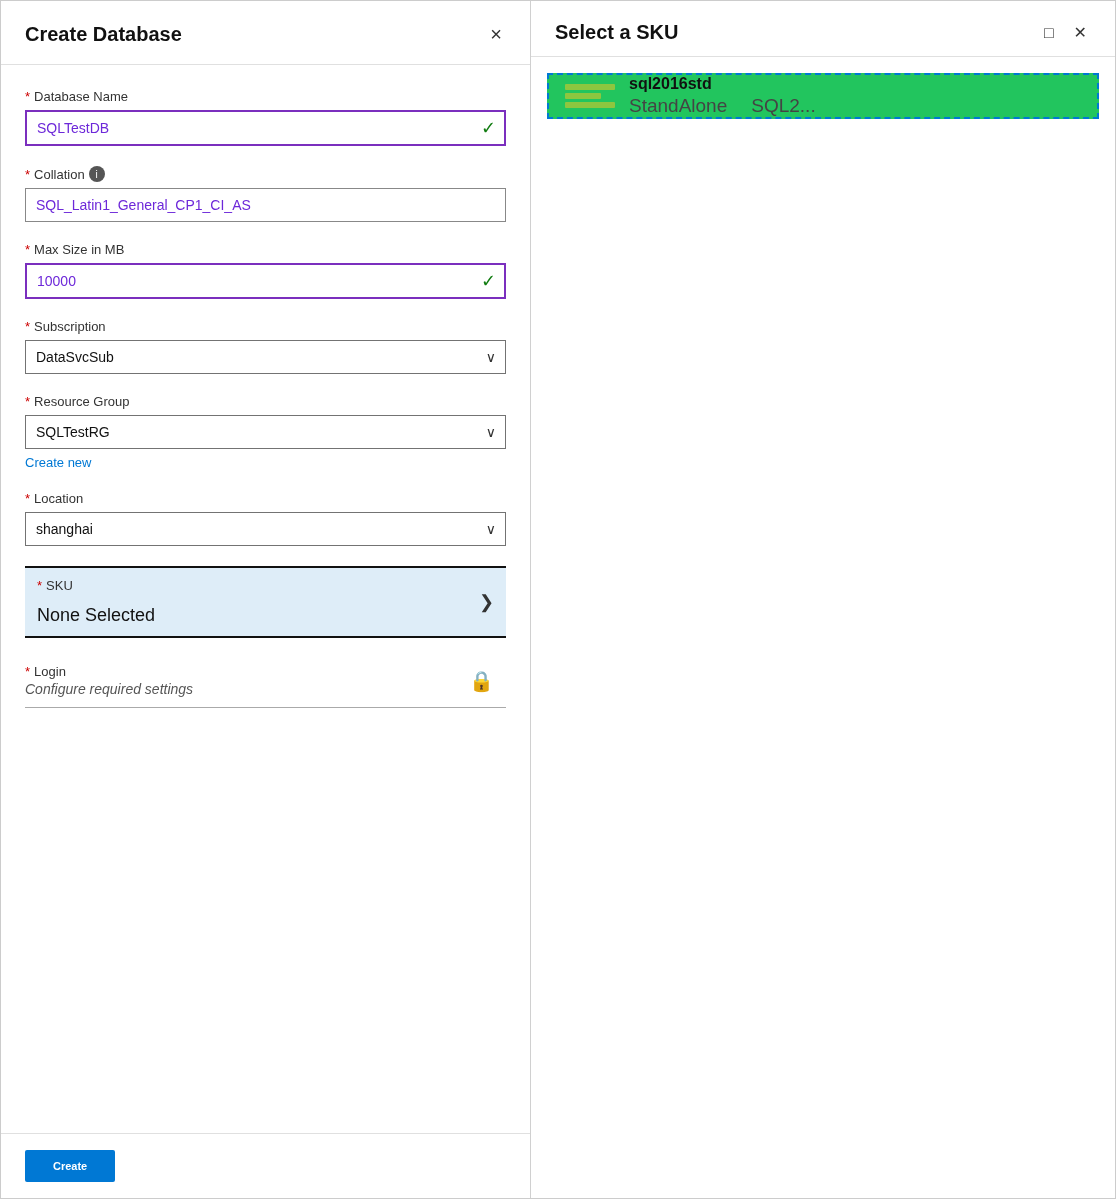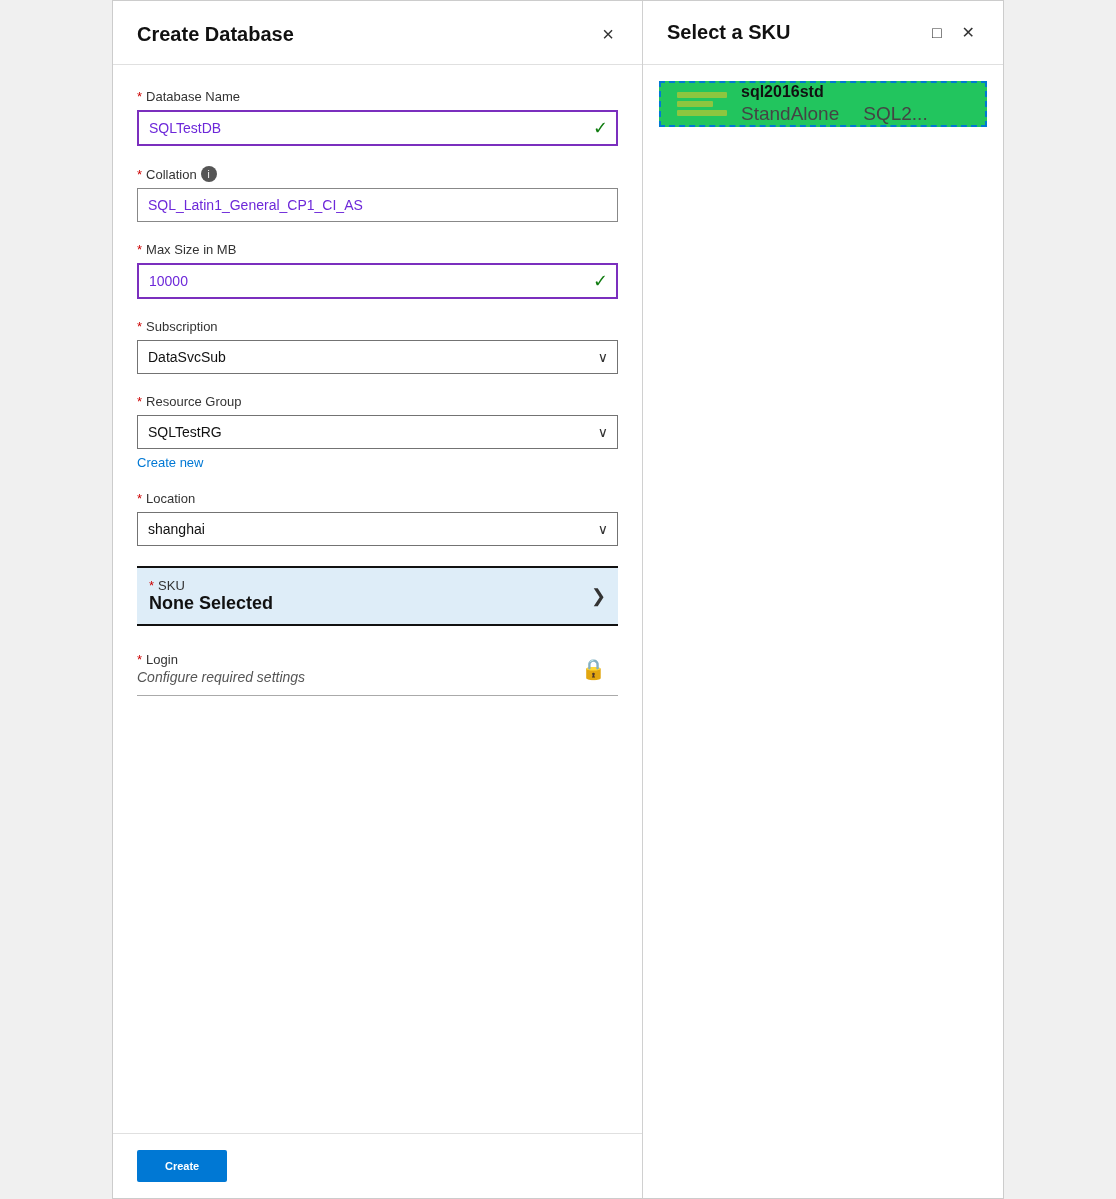--- a/index.html
+++ b/index.html
@@ -6,21 +6,21 @@
     body {
       font-family: 'Segoe UI', Arial, sans-serif;
       background: #f0f0f0;
       display: flex;
       justify-content: center;
       align-items: center;
       min-height: 100vh;
     }
     .container {
       display: flex;
-      width: 892px;
+      width: 1116px;
       height: 1199px;
       background: #fff;
       border: 1px solid #ccc;
       position: relative;
     }
     
     .left-panel {
       width: 530px;
       display: flex;
       flex-direction: column;
@@ -155,22 +155,21 @@
     .sku-label-row {
       display: flex;
       align-items: center;
       gap: 4px;
       font-size: 13px;
       color: #333;
     }
     .sku-value {
       font-size: 18px;
       color: #111;
-      margin-top: 0;
-      font-weight: bold;
+      margin-top: 12px;
     }
     .chevron-right {
       font-size: 18px;
       color: #333;
     }
     
     .login-field {
       border-bottom: 1px solid #aaa;
       padding: 10px 12px 10px 0;
       display: flex;
@@ -216,21 +215,21 @@
     .right-panel {
       flex: 1;
       display: flex;
       flex-direction: column;
       background: #fff;
     }
     .right-header {
       display: flex;
       align-items: center;
       justify-content: space-between;
-      padding: 18px 24px 18px 24px;
+      padding: 18px 24px 10px 24px;
       border-bottom: 1px solid #e0e0e0;
     }
     .right-header-actions {
       display: flex;
       gap: 12px;
       align-items: center;
     }
     .square-btn {
       background: none;
       border: none;

